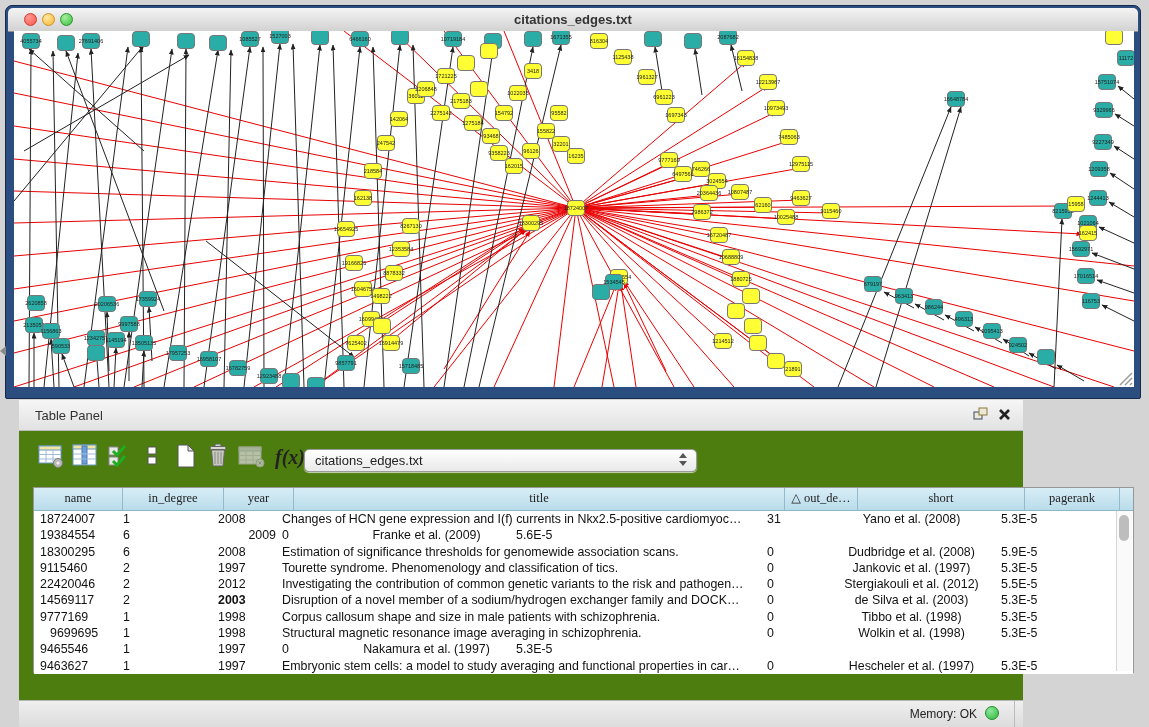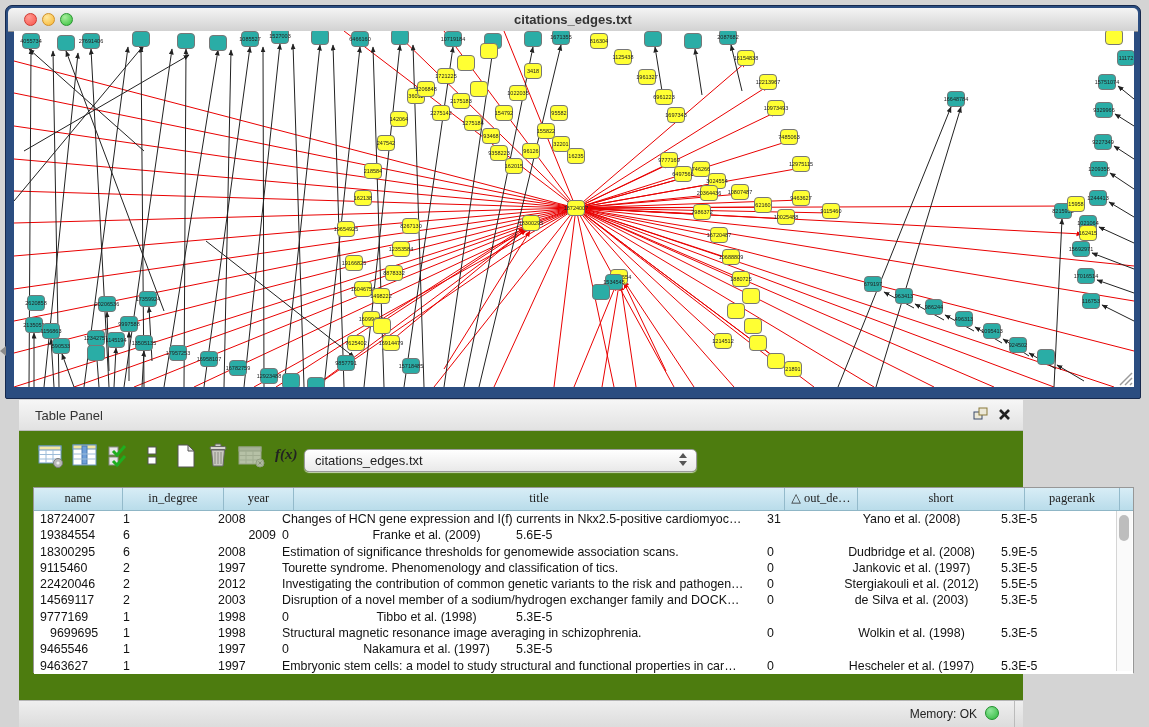--- a/index.html
+++ b/index.html
@@ -26,21 +26,21 @@
   .table-panel{position:absolute;left:0;top:400px;width:1004px;height:327px;background:#4d7c0f;margin-left:19px;}
   .panel-header{position:absolute;left:0;top:0;width:100%;height:31px;
     background:linear-gradient(#f6f6f6,#e2e2e2);border-bottom:1px solid #bdbdbd;box-sizing:border-box;}
   .panel-title{position:absolute;left:16px;top:8px;font-size:13px;color:#333;}
   .ph-btn{position:absolute;top:7px;cursor:default;}
   .ph-float{right:34px;}
   .ph-close{right:12px;}
 
   .toolbar{position:absolute;left:0;top:40px;width:100%;height:40px;}
   .tb-icon{position:absolute;top:2px;width:28px;height:30px;}
-  .fx{font-family:"Liberation Serif",serif;font-style:italic;font-weight:bold;font-size:15px;color:#222;top:6px;}
+  .fx{font-family:"Liberation Serif",serif;font-style:italic;font-weight:bold;font-size:20px;color:#222;top:6px;}
   .dropdown{position:absolute;left:285px;top:9px;width:393px;height:23px;border:1px solid #9a9a9a;border-radius:5px;
     background:linear-gradient(#ffffff,#e9e9e9);box-sizing:border-box;box-shadow:0 1px 1px rgba(255,255,255,.7);}
   .dd-text{position:absolute;left:10px;top:3px;font-size:13px;color:#222;}
   .dd-arrows{position:absolute;right:9px;top:3px;width:8px;height:16px;}
   .dd-up{width:0;height:0;border-left:4px solid transparent;border-right:4px solid transparent;border-bottom:5px solid #555;margin-bottom:3px;}
   .dd-down{width:0;height:0;border-left:4px solid transparent;border-right:4px solid transparent;border-top:5px solid #555;}
 
   .grid{position:absolute;left:14px;top:87px;width:1101px;height:186px;background:#fff;
     border:1px solid #979797;box-sizing:border-box;}
   .grid-head{display:flex;height:22px;background:linear-gradient(#d8edf6,#b9dcea);border-bottom:1px solid #8fb6c6;font-family:Liberation Serif, serif;}
@@ -871,30 +871,31 @@
           <div class="g-cell" style="width: 95px;">2</div>
           <div class="g-cell" style="width: 64px;">2012</div>
           <div class="g-cell" style="width: 485px;">Investigating the contribution of common genetic variants to the risk and pathogen…</div>
           <div class="g-cell" style="width: 67px;">0</div>
           <div class="g-cell" style="width: 167px; text-align: center; padding-left: 0px;">Stergiakouli et al. (2012)</div>
           <div class="g-cell" style="width: 89px;">5.5E-5</div>
         </div>
         <div class="g-row">
           <div class="g-cell" style="width: 83px;">14569117</div>
           <div class="g-cell" style="width: 95px;">2</div>
-          <div class="g-cell" style="width: 64px;">2003</div>
+          <div class="g-cell" style="width: 64px; font-weight: bold;">2003</div>
           <div class="g-cell" style="width: 485px;">Disruption of a novel member of a sodium/hydrogen exchanger family and DOCK…</div>
           <div class="g-cell" style="width: 67px;">0</div>
           <div class="g-cell" style="width: 167px; text-align: center; padding-left: 0px;">de Silva et al. (2003)</div>
           <div class="g-cell" style="width: 89px;">5.3E-5</div>
         </div>
         <div class="g-row">
           <div class="g-cell" style="width: 83px;">9777169</div>
           <div class="g-cell" style="width: 95px;">1</div>
           <div class="g-cell" style="width: 64px;">1998</div>
+          <div class="g-cell" style="width: 485px;">Corpus callosum shape and size in male patients with schizophrenia.</div>
           <div class="g-cell" style="width: 67px;">0</div>
           <div class="g-cell" style="width: 167px; text-align: center; padding-left: 0px;">Tibbo et al. (1998)</div>
           <div class="g-cell" style="width: 89px;">5.3E-5</div>
         </div>
         <div class="g-row">
           <div class="g-cell" style="width: 83px; padding-left: 16px;">9699695</div>
           <div class="g-cell" style="width: 95px;">1</div>
           <div class="g-cell" style="width: 64px;">1998</div>
           <div class="g-cell" style="width: 485px;">Structural magnetic resonance image averaging in schizophrenia.</div>
           <div class="g-cell" style="width: 67px;">0</div>
@@ -906,21 +907,21 @@
           <div class="g-cell" style="width: 95px;">1</div>
           <div class="g-cell" style="width: 64px;">1997</div>
           <div class="g-cell" style="width: 67px;">0</div>
           <div class="g-cell" style="width: 167px; text-align: center; padding-left: 0px;">Nakamura et al. (1997)</div>
           <div class="g-cell" style="width: 89px;">5.3E-5</div>
         </div>
         <div class="g-row">
           <div class="g-cell" style="width: 83px;">9463627</div>
           <div class="g-cell" style="width: 95px;">1</div>
           <div class="g-cell" style="width: 64px;">1997</div>
-          <div class="g-cell" style="width: 485px;">Embryonic stem cells: a model to study structural and functional properties in car…</div>
+          <div class="g-cell" style="width: 485px;">Embryonic stem cells: a model to study averaging and functional properties in car…</div>
           <div class="g-cell" style="width: 67px;">0</div>
           <div class="g-cell" style="width: 167px; text-align: center; padding-left: 0px;">Hescheler et al. (1997)</div>
           <div class="g-cell" style="width: 89px;">5.3E-5</div>
         </div>
       </div>
     <div class="scrollbar">
       <div class="sb-thumb"></div>
     </div>
   </div>
 

